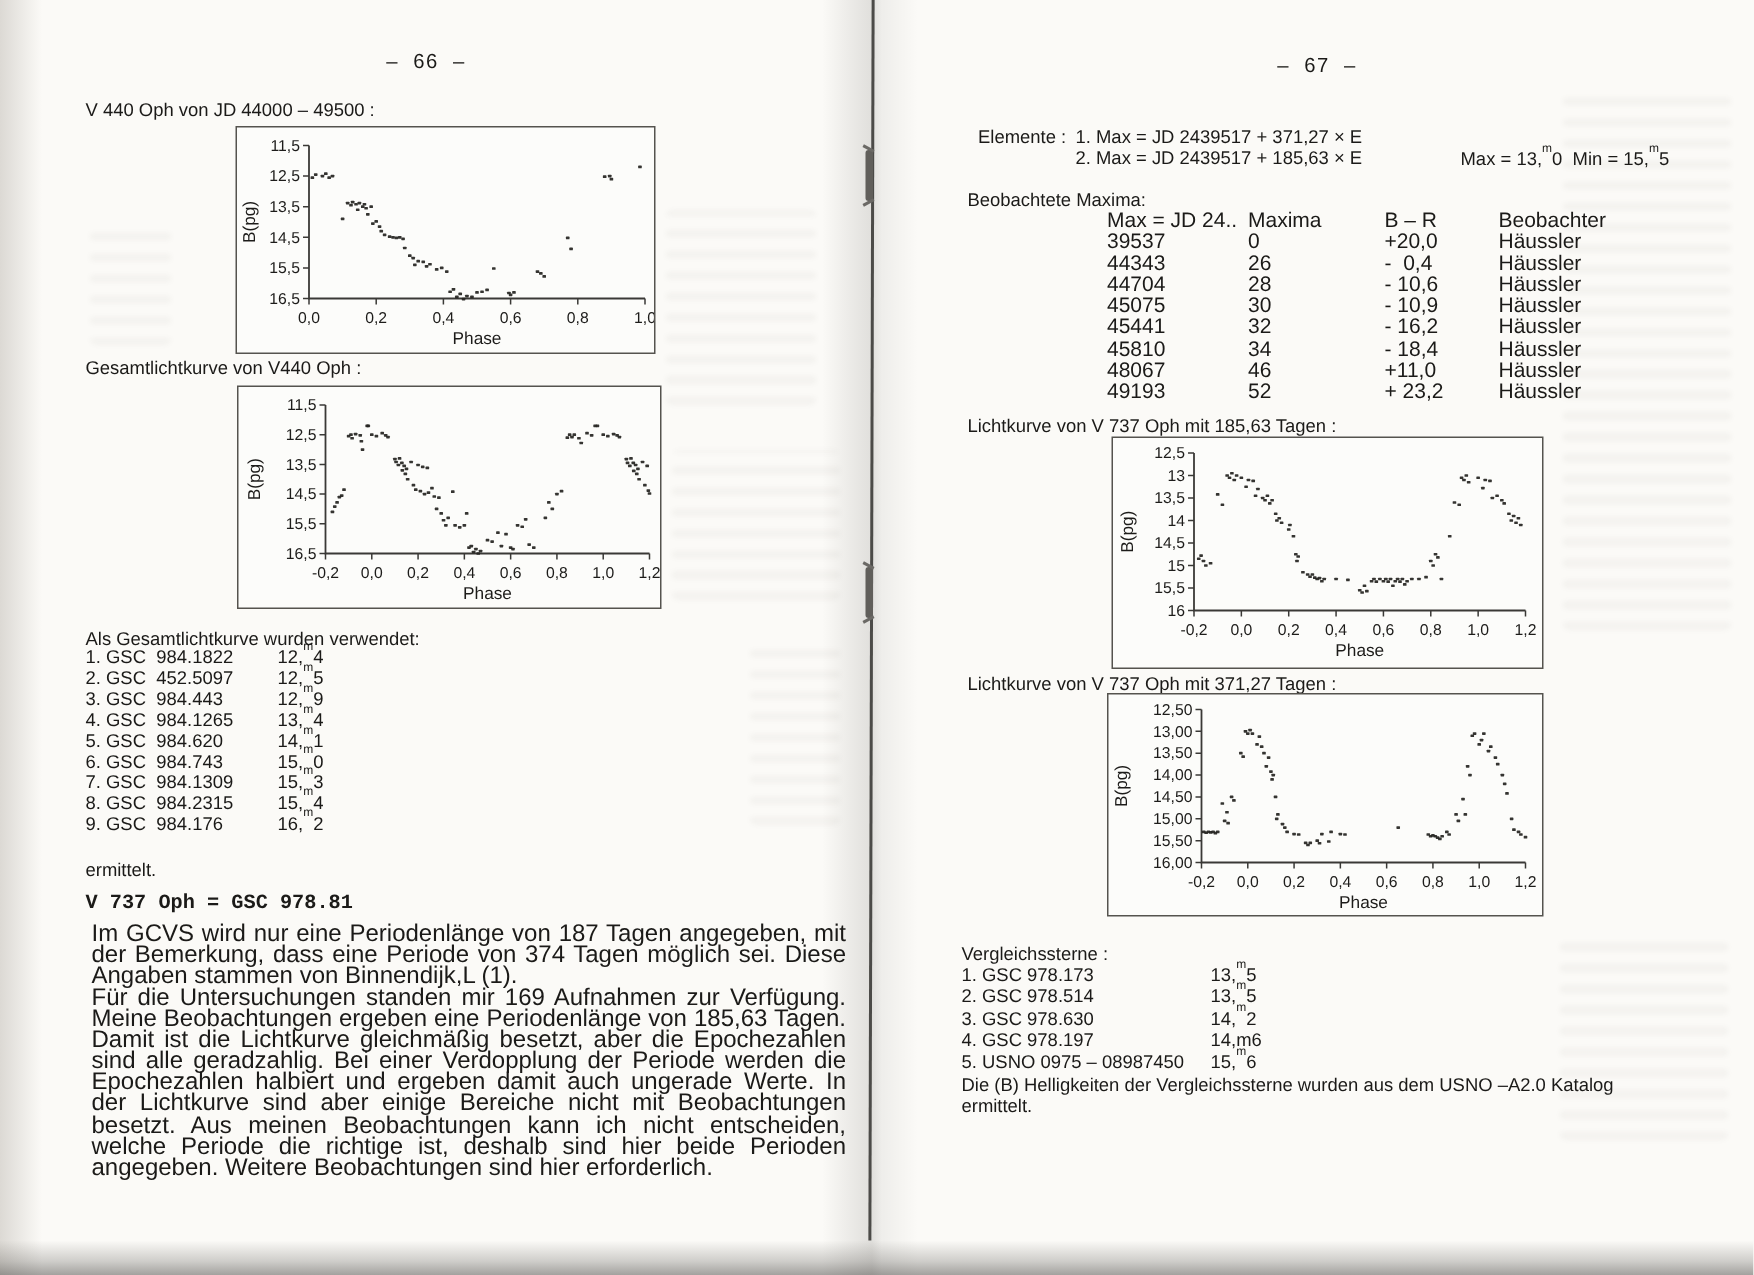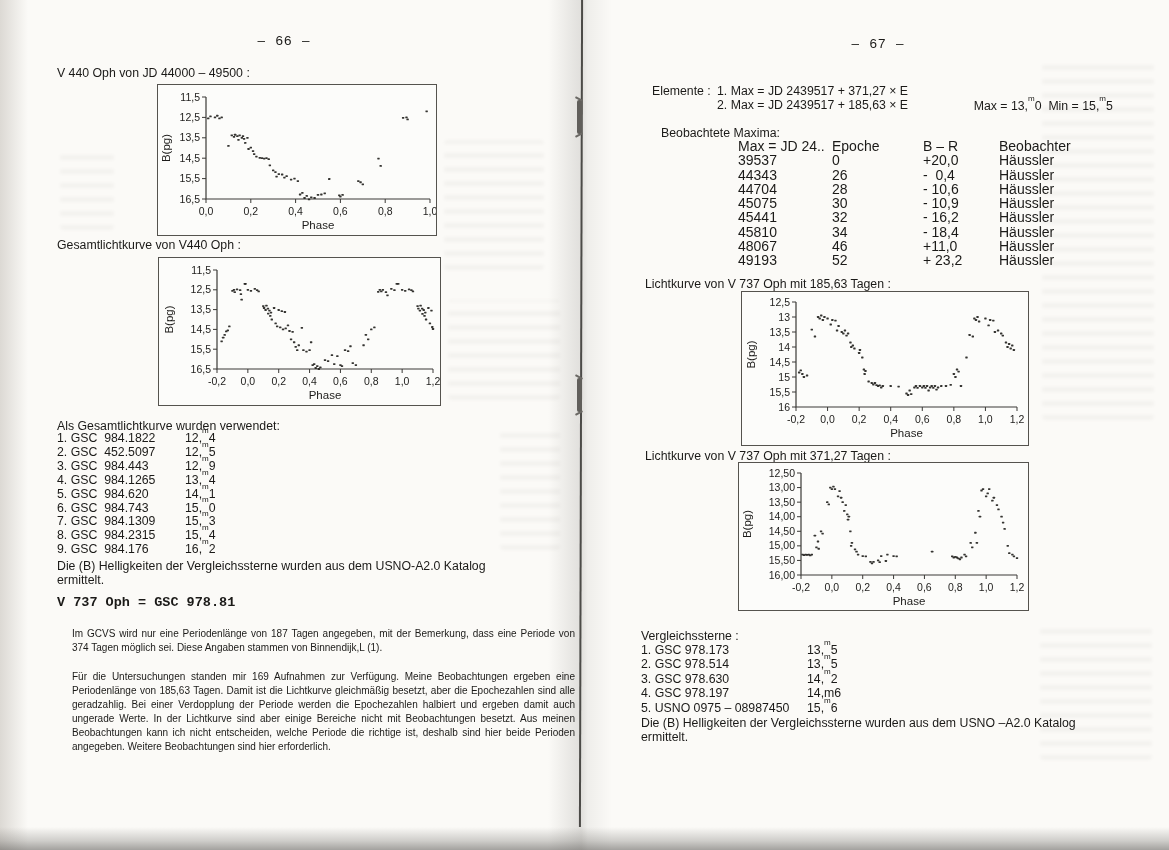--- a/index.html
+++ b/index.html
@@ -6,21 +6,21 @@
   body{
     width:1169px;height:850px;overflow:hidden;
     font-family:"Liberation Sans","DejaVu Sans",sans-serif;
     background:#fbfaf7;color:#1b1a18;position:relative;
   }
   .abs{position:absolute;}
   .txt{font-size:12.3px;line-height:14px;white-space:pre;}
   .pageno{font-size:13.5px;letter-spacing:1px;text-align:center;white-space:pre;}
   .caption{font-size:12.3px;white-space:pre;}
   .serif-head{font-family:Liberation Mono, monospace;font-weight:bold;font-size:13.5px;}
-  .para{font-size:10px;line-height:14.1px;text-align:justify;margin:15px;}
+  .para{font-size:16px;line-height:14.1px;text-align:justify;margin:4px;}
   .chartbox{border:1px solid #55534e;background:rgba(255,255,255,0.35);}
   .chartbox svg{display:block;}
   .star-row{line-height:13.9px;font-size:12.3px;white-space:pre;}
   .star-name{display:inline-block;white-space:pre;}
   .left-stars .star-name{min-width:128px;}
   .right-stars .star-name{min-width:166px;}
   .right-stars .star-row{line-height:14.4px;}
   .supm{font-size:8px;position:relative;top:-4px;line-height:0;}
   .maxtable{display:grid;grid-template-columns:94px 91px 76px 110px;font-size:14px;line-height:14.3px;}
   .maxtable span{white-space:pre;}
@@ -304,42 +304,41 @@
     <div class="star-row"><span class="star-name">2. GSC  452.5097</span><span class="star-mag">12,<sup class="supm">m</sup>5</span></div>
     <div class="star-row"><span class="star-name">3. GSC  984.443</span><span class="star-mag">12,<sup class="supm">m</sup>9</span></div>
     <div class="star-row"><span class="star-name">4. GSC  984.1265</span><span class="star-mag">13,<sup class="supm">m</sup>4</span></div>
     <div class="star-row"><span class="star-name">5. GSC  984.620</span><span class="star-mag">14,<sup class="supm">m</sup>1</span></div>
     <div class="star-row"><span class="star-name">6. GSC  984.743</span><span class="star-mag">15,<sup class="supm">m</sup>0</span></div>
     <div class="star-row"><span class="star-name">7. GSC  984.1309</span><span class="star-mag">15,<sup class="supm">m</sup>3</span></div>
     <div class="star-row"><span class="star-name">8. GSC  984.2315</span><span class="star-mag">15,<sup class="supm">m</sup>4</span></div>
     <div class="star-row"><span class="star-name">9. GSC  984.176</span><span class="star-mag">16,<sup class="supm">m</sup>2</span></div>
   </div>
 
-  <div class="abs txt" style="left:57px;top:559px;">Die (B) Helligkeiten der Vergleichssterne wurden aus dem USNO-A2.0 Katalog</div>
   <div class="abs txt" style="left:57px;top:573px;">ermittelt.</div>
 
   <div class="abs serif-head" style="left:57px;top:595px;">V 737 Oph = GSC 978.81</div>
 
   <p class="abs para" style="left:57px;top:612px;width:503px;">Im GCVS wird nur eine Periodenlänge von 187 Tagen angegeben, mit der Bemerkung, dass eine Periode von 374 Tagen möglich sei. Diese Angaben stammen von Binnendijk,L (1).</p>
   <p class="abs para" style="left:57px;top:655px;width:503px;">Für die Untersuchungen standen mir 169 Aufnahmen zur Verfügung. Meine Beobachtungen ergeben eine Periodenlänge von 185,63 Tagen. Damit ist die Lichtkurve gleichmäßig besetzt, aber die Epochezahlen sind alle geradzahlig. Bei einer Verdopplung der Periode werden die Epochezahlen halbiert und ergeben damit auch ungerade Werte. In der Lichtkurve sind aber einige Bereiche nicht mit Beobachtungen besetzt. Aus meinen Beobachtungen kann ich nicht entscheiden, welche Periode die richtige ist, deshalb sind hier beide Perioden angegeben. Weitere Beobachtungen sind hier erforderlich.</p>
 
   <div class="abs pageno" style="left:826px;top:36px;width:104px;">–  67  –</div>
 
   <div class="abs txt" style="left:652px;top:84px;">Elemente :</div>
   <div class="abs txt" style="left:717px;top:84px;">1. Max = JD 2439517 + 371,27 × E</div>
   <div class="abs txt" style="left:717px;top:98px;">2. Max = JD 2439517 + 185,63 × E</div>
   <div class="abs txt" style="left:960px;top:85px;">
     <span>Max = 13,<sup class="supm">m</sup>0</span><span>  </span><span>Min = 15,<sup class="supm">m</sup>5</span>
   </div>
 
-  <div class="abs txt" style="left:645px;top:126px;margin-left:16px;">Beobachtete Maxima:</div>
+  <div class="abs txt" style="left:645px;top:126px;">Beobachtete Maxima:</div>
 
   <div class="abs maxtable" style="left:738px;top:139px;">
     <span>Max = JD 24..</span>
-    <span>Epoche</span>
+    <span>Maxima</span>
     <span>B – R</span>
     <span>Beobachter</span>
     <span>39537</span>
       <span>0</span>
       <span>+20,0</span>
       <span>Häussler</span>
     <span>44343</span>
       <span>26</span>
       <span>-  0,4</span>
       <span>Häussler</span>

